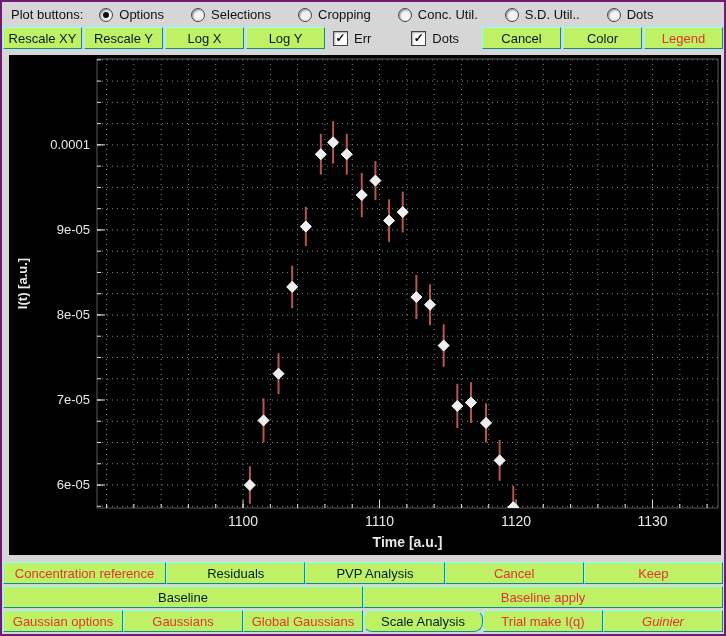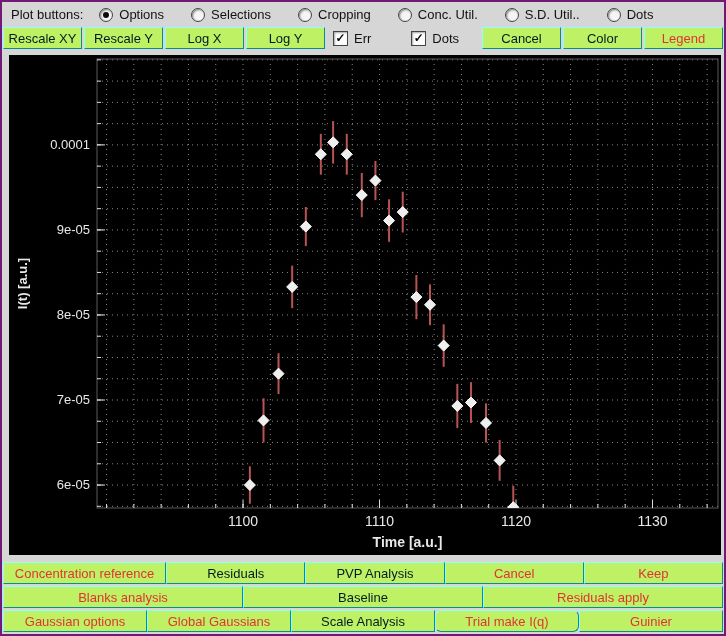--- a/index.html
+++ b/index.html
@@ -262,25 +262,25 @@
   </div>
 
   <div class="bbar" id="brow1">
       <button class="cbtn bbtn red" style="flex-grow: 1.18;">Concentration reference</button>
       <button class="cbtn bbtn" style="flex-grow: 1;">Residuals</button>
       <button class="cbtn bbtn" style="flex-grow: 1;">PVP Analysis</button>
       <button class="cbtn bbtn red" style="flex-grow: 1;">Cancel</button>
       <button class="cbtn bbtn red" style="flex-grow: 1;">Keep</button>
     </div>
   <div class="bbar" id="brow2">
-      <button class="cbtn bbtn red" style="flex-grow: 1;">Blanks analysis</button>
       <button class="cbtn bbtn" style="flex-grow: 1;">Baseline</button>
-      <button class="cbtn bbtn red" style="flex-grow: 1;">Residuals apply</button>
+      <button class="cbtn bbtn red" style="flex-grow: 1;">Baseline apply</button>
     </div>
   <div class="bbar" id="brow3">
       <button class="cbtn bbtn red" style="flex-grow: 1;">Gaussian options</button>
+      <button class="cbtn bbtn red" style="flex-grow: 1;">Gaussians</button>
       <button class="cbtn bbtn red" style="flex-grow: 1;">Global Gaussians</button>
-      <button class="cbtn bbtn" style="flex-grow: 1;">Scale Analysis</button>
-      <button class="cbtn bbtn red" style="flex-grow: 1; border-radius: 6px;">Trial make I(q)</button>
-      <button class="cbtn bbtn red" style="flex-grow: 1;">Guinier</button>
+      <button class="cbtn bbtn" style="flex-grow: 1; border-radius: 9px;">Scale Analysis</button>
+      <button class="cbtn bbtn red" style="flex-grow: 1;">Trial make I(q)</button>
+      <button class="cbtn bbtn red" style="flex-grow: 1; font-style: italic;">Guinier</button>
     </div>
 
 </div>
 
 </body></html>

